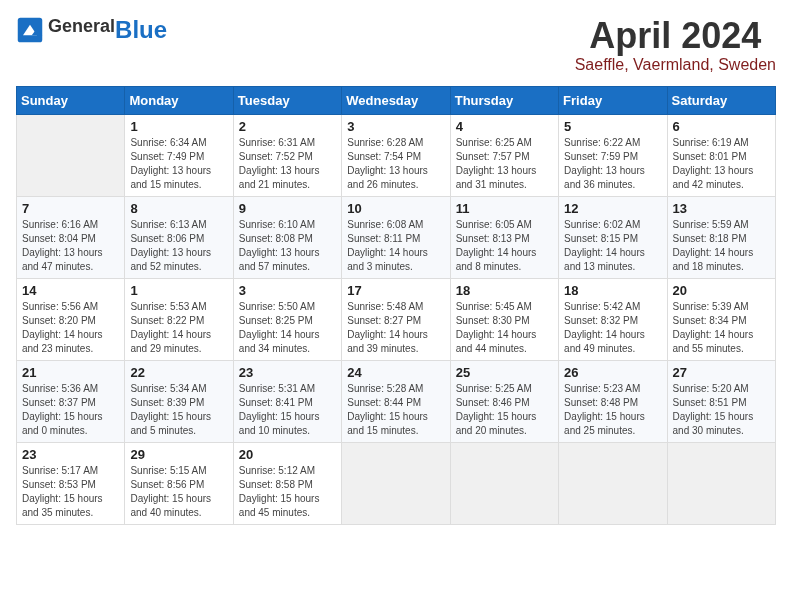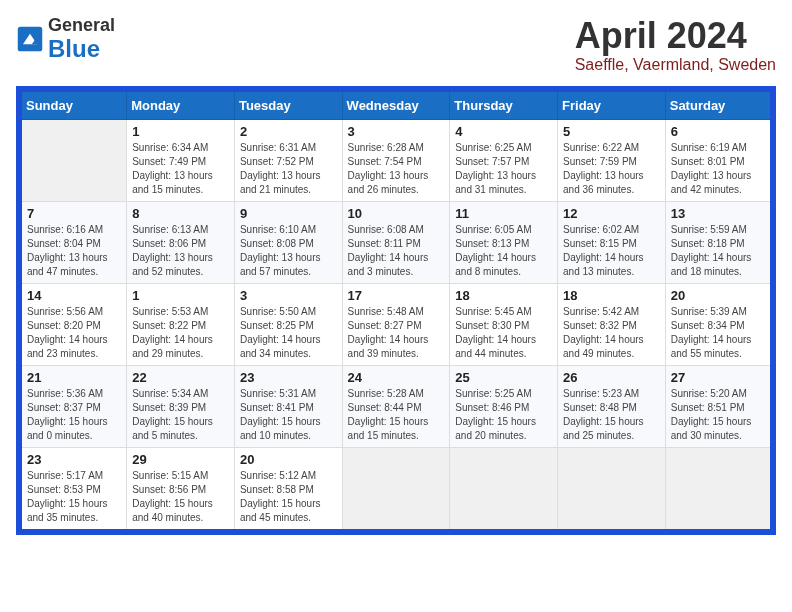--- a/index.html
+++ b/index.html
@@ -16,54 +16,53 @@
       align-items: flex-start;
       margin-bottom: 12px;
     }
     .logo {
       display: flex;
       align-items: center;
       gap: 4px;
     }
     .logo-text {
       display: flex;
-      flex-direction: column;
       line-height: 1.1;
     }
     .logo-general {
       font-size: 18px;
       font-weight: bold;
       color: #333;
     }
     .logo-blue {
       font-size: 24px;
       font-weight: bold;
       color: #1a6fc4;
     }
     .logo-icon {
       width: 28px;
       height: 28px;
     }
     .title-block {
-      text-align: left;
+      text-align: center;
     }
     .month-title {
       font-size: 36px;
       font-weight: bold;
       color: #333;
       line-height: 1.1;
     }
     .location {
       font-size: 16px;
       color: #7f1d1d;
     }
     .calendar {
       width: 100%;
       border-collapse: collapse;
-      border: 6px solid #1d4ed8;
+      border: 1px solid #1d4ed8;
     }
     .calendar th {
       background-color: #1a6fc4;
       color: #fff;
       font-size: 13px;
       font-weight: bold;
       padding: 6px 4px;
       text-align: left;
       border: 1px solid #1560aa;
     }

